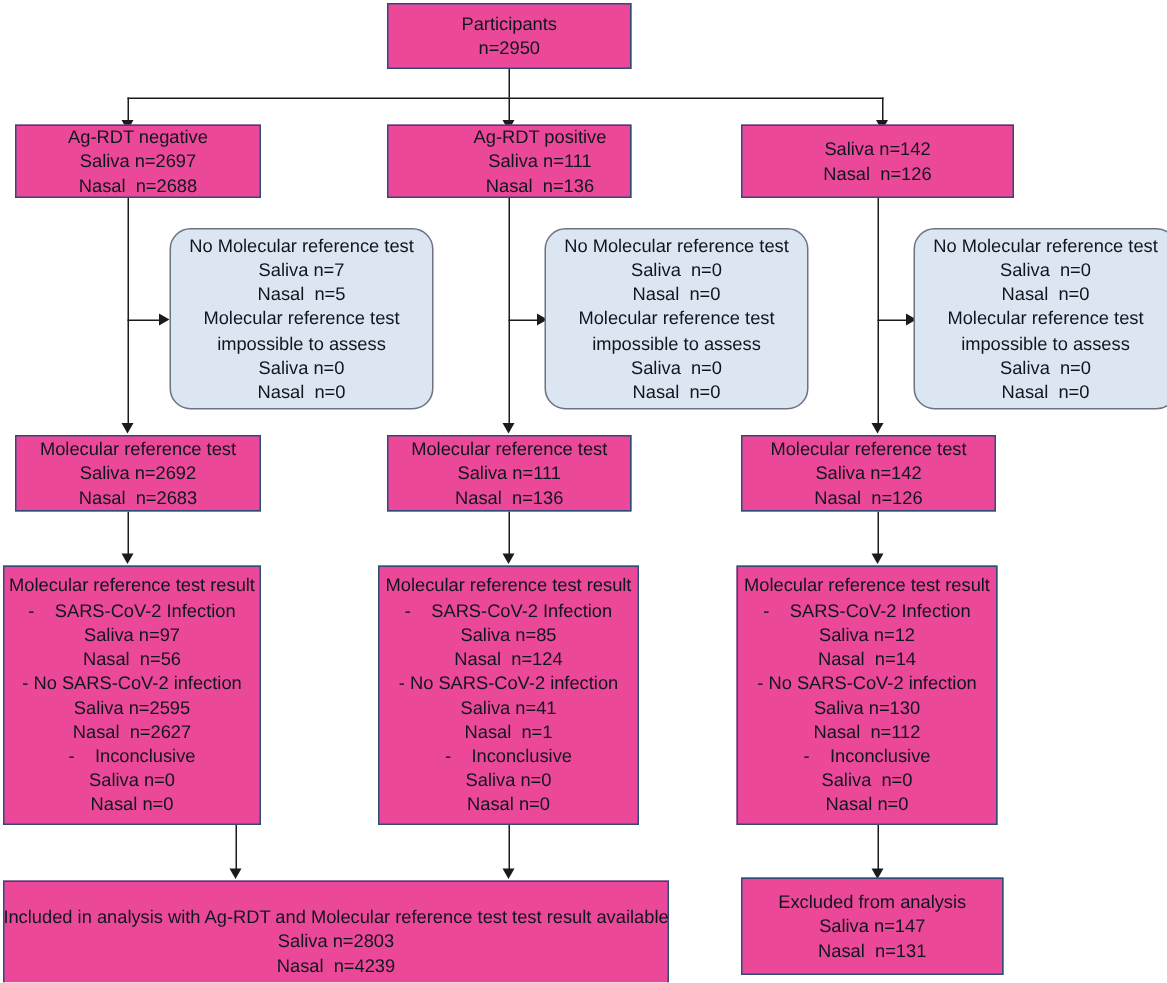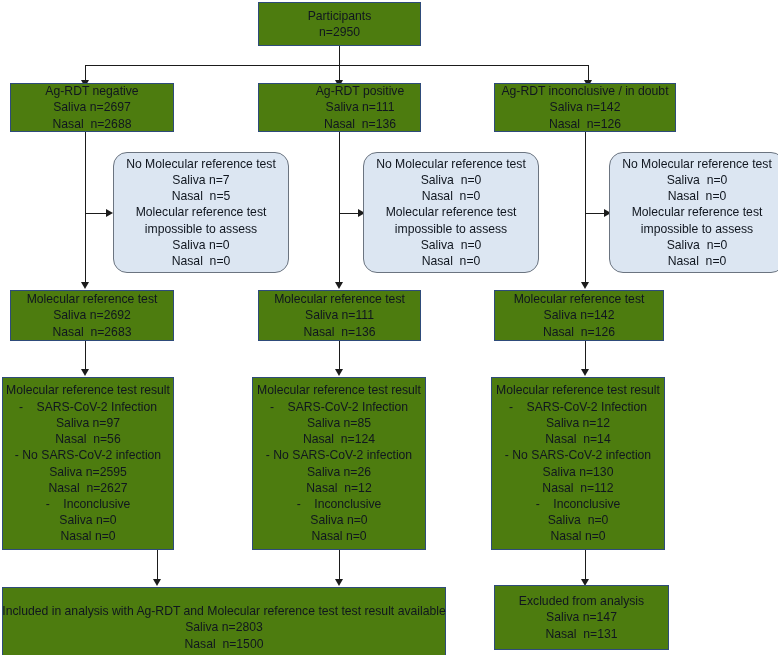--- a/index.html
+++ b/index.html
@@ -24,21 +24,21 @@
     flex-direction: column;
     align-items: center;
     justify-content: center;
     text-align: center;
     color: #10161f;
     font-size: 12.2px;
     line-height: 1.33;
     z-index: 3;
   }
   .node.solid {
-    background: #4d7c0f;
+    background: #ec4899;
     border: 1px solid #2e4b7a;
   }
   .node.soft {
     background: #dce6f2;
     border: 1px solid #6b7480;
     border-radius: 14px;
   }
   .node .line {
     display: block;
     white-space: pre;
@@ -135,21 +135,20 @@
     <span class="line">Nasal  n=2688</span>
   </div>
 
   <div class="node solid" style="left:258px; top:83px; width:163px; height:49px;padding-left:41px;">
     <span class="line hdr">Ag-RDT positive</span>
     <span class="line">Saliva n=111</span>
     <span class="line">Nasal  n=136</span>
   </div>
 
   <div class="node solid" style="left:494px; top:83px; width:182px; height:49px;">
-    <span class="line hdr">Ag-RDT inconclusive / in doubt</span>
     <span class="line">Saliva n=142</span>
     <span class="line">Nasal  n=126</span>
   </div>
 
   <div class="node soft" style="left:113px; top:152px; width:176px; height:121px;">
     <span class="line">No Molecular reference test</span>
     <span class="line">Saliva n=7</span>
     <span class="line">Nasal  n=5</span>
     <span class="line">Molecular reference test</span>
     <span class="line">impossible to assess</span>
@@ -207,22 +206,22 @@
     <span class="line">Saliva n=0</span>
     <span class="line">Nasal n=0</span>
   </div>
 
   <div class="node solid" style="left:252px; top:377px; width:174px; height:173px;">
     <span class="line">Molecular reference test result</span>
     <span class="line">-    SARS-CoV-2 Infection</span>
     <span class="line">Saliva n=85</span>
     <span class="line">Nasal  n=124</span>
     <span class="line">- No SARS-CoV-2 infection</span>
-    <span class="line">Saliva n=26</span>
-    <span class="line">Nasal  n=12</span>
+    <span class="line">Saliva n=41</span>
+    <span class="line">Nasal  n=1</span>
     <span class="line">-    Inconclusive</span>
     <span class="line">Saliva n=0</span>
     <span class="line">Nasal n=0</span>
   </div>
 
   <div class="node solid" style="left:491px; top:377px; width:174px; height:173px;">
     <span class="line">Molecular reference test result</span>
     <span class="line">-    SARS-CoV-2 Infection</span>
     <span class="line">Saliva n=12</span>
     <span class="line">Nasal  n=14</span>
@@ -230,21 +229,21 @@
     <span class="line">Saliva n=130</span>
     <span class="line">Nasal  n=112</span>
     <span class="line">-    Inconclusive</span>
     <span class="line">Saliva  n=0</span>
     <span class="line">Nasal n=0</span>
   </div>
 
   <div class="node solid" style="left:2px; top:587px; width:444px; height:81px;text-align:right;">
     <span class="line">Included in analysis with Ag-RDT and Molecular reference test test result available</span>
     <span class="line">Saliva n=2803</span>
-    <span class="line">Nasal  n=1500</span>
+    <span class="line">Nasal  n=4239</span>
   </div>
 
   <div class="node solid" style="left:494px; top:585px; width:175px; height:65px;">
     <span class="line">Excluded from analysis</span>
     <span class="line">Saliva n=147</span>
     <span class="line">Nasal  n=131</span>
   </div>
 
 </div>
 

